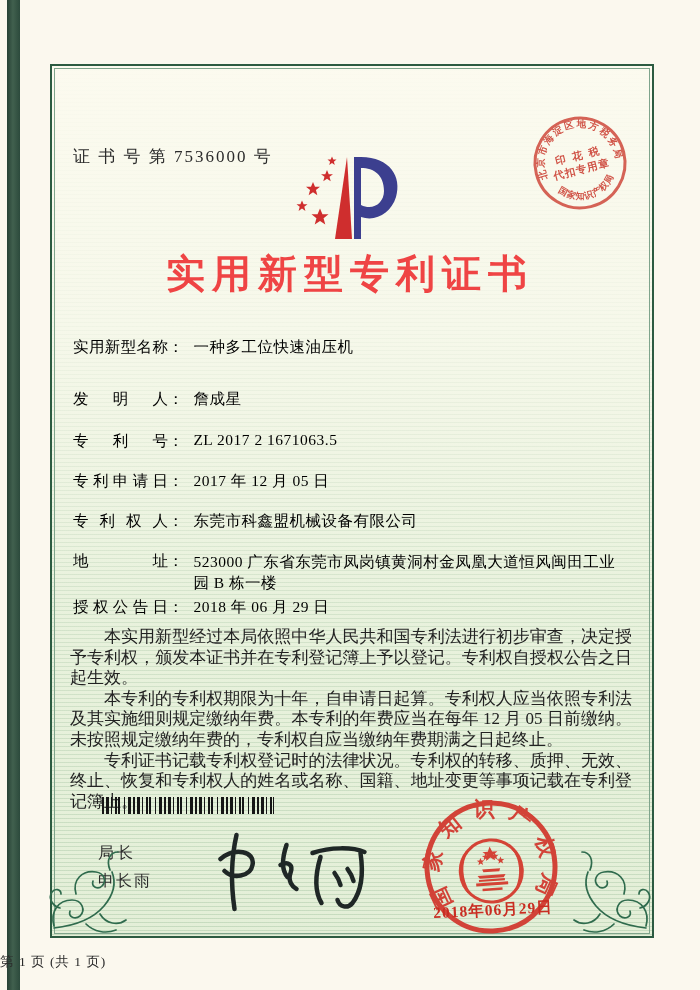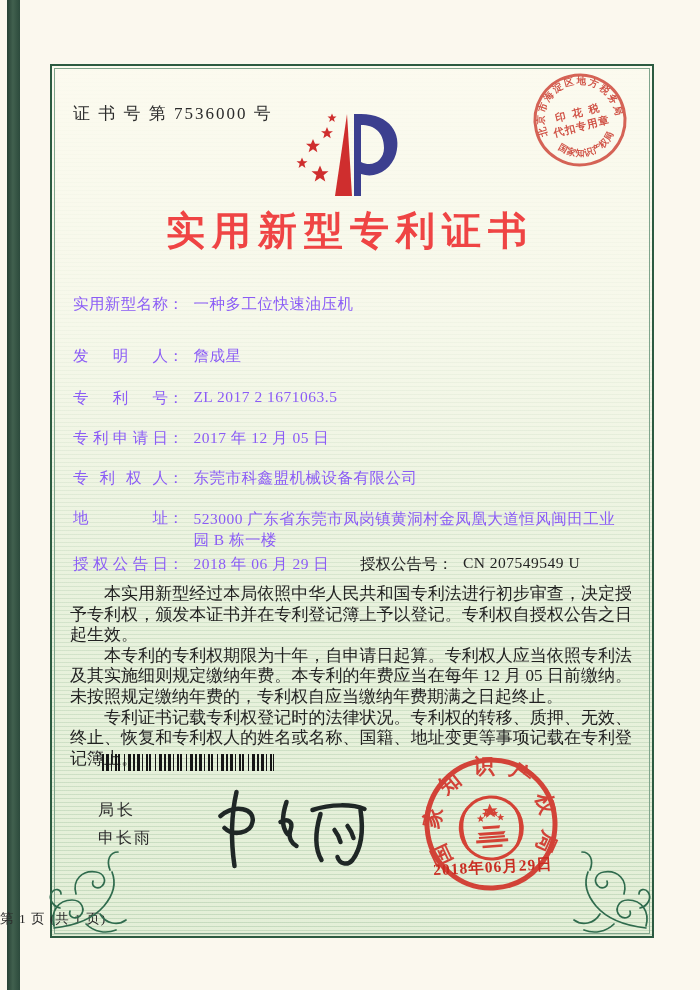--- a/index.html
+++ b/index.html
@@ -13,33 +13,33 @@
   .spine{position:absolute;left:7px;top:0;width:13px;height:990px;
     background:linear-gradient(90deg,#274135 0%,#41604e 45%,#2c4a3c 100%);}
   
   .frame{position:absolute;left:50px;top:64px;width:604px;height:874px;
     border:2.5px solid #2c5b41;box-sizing:border-box;
     background-image:
       linear-gradient(180deg,rgba(253,251,240,.96) 0%,rgba(250,250,238,.82) 30%,rgba(240,246,228,.38) 62%,rgba(224,238,212,.12) 100%),
       repeating-linear-gradient(180deg,rgba(108,158,114,.28) 0 1px,rgba(0,0,0,0) 1px 4px);
     background-color:#e4efd8;}
   .frame-inner{position:absolute;inset:2px;border:1px solid #7fa48c;pointer-events:none;}
-  .content{position:absolute;inset:0;}
+  .content{position:absolute;inset:0;margin-top:43px;}
 
   .cert-number{position:absolute;left:73px;top:102px;font-size:17px;letter-spacing:2px;color:#2b2b2b;}
   .title{position:absolute;left:0;top:204px;width:100%;text-align:center;
     font-size:39px;font-weight:bold;letter-spacing:7px;color:#ef4444;}
 
   .logo{position:absolute;left:288px;top:110px;width:124px;height:94px;}
   .stamp{position:absolute;left:518px;top:58px;width:124px;height:124px;transform:rotate(-14deg);opacity:.92;}
   .seal{position:absolute;left:407px;top:740px;width:168px;height:168px;transform:rotate(-4deg);opacity:.95;}
   .seal-date{position:absolute;left:404px;top:857px;width:178px;text-align:center;
     transform:rotate(-3deg);color:#c92d22;font-size:15.5px;font-weight:bold;letter-spacing:1px;}
 
-  .fieldrow{position:absolute;left:73px;font-size:15.5px;color:#8b5cf6;white-space:nowrap;}
+  .fieldrow{position:absolute;left:73px;font-size:15.5px;color:#000000;white-space:nowrap;}
   .flabel{display:inline-block;width:95px;text-align:justify;text-align-last:justify;vertical-align:top;}
   .fcolon{display:inline-block;vertical-align:top;}
   .fvalue{display:inline-block;margin-left:6px;vertical-align:top;letter-spacing:.5px;}
   .fvalue.wrap{white-space:normal;width:436px;line-height:21px;}
   .row1{top:294px}.row2{top:346px}.row3{top:388px}.row4{top:428px}.row5{top:468px}.row6{top:508px}
   .grantrow{top:554px}
   .grant2{position:absolute;left:360px;top:554px;font-size:15.5px;white-space:nowrap;}
 
   .paras{position:absolute;left:70px;top:584px;width:562px;font-size:17px;line-height:20.6px;
     text-align:justify;color:#222;}
@@ -136,24 +136,20 @@
     <span class="fvalue">东莞市科鑫盟机械设备有限公司</span>
   </div>
   <div class="fieldrow row6">
     <span class="flabel">地址</span><span class="fcolon">：</span>
     <span class="fvalue wrap">523000 广东省东莞市凤岗镇黄洞村金凤凰大道恒风闽田工业园 B 栋一楼</span>
   </div>
 
   <div class="fieldrow grantrow">
     <span class="flabel">授权公告日</span><span class="fcolon">：</span>
     <span class="fvalue">2018 年 06 月 29 日</span>
-  </div>
-  <div class="grant2">
-    <span>授权公告号</span><span>：</span>
-    <span class="fvalue">CN 207549549 U</span>
   </div>
 
   <div class="paras">
     <p>本实用新型经过本局依照中华人民共和国专利法进行初步审查，决定授予专利权，颁发本证书并在专利登记簿上予以登记。专利权自授权公告之日起生效。</p>
     <p>本专利的专利权期限为十年，自申请日起算。专利权人应当依照专利法及其实施细则规定缴纳年费。本专利的年费应当在每年 12 月 05 日前缴纳。未按照规定缴纳年费的，专利权自应当缴纳年费期满之日起终止。</p>
     <p>专利证书记载专利权登记时的法律状况。专利权的转移、质押、无效、终止、恢复和专利权人的姓名或名称、国籍、地址变更等事项记载在专利登记簿上。</p>
   </div>
 
   <div class="barcode"></div>
 

